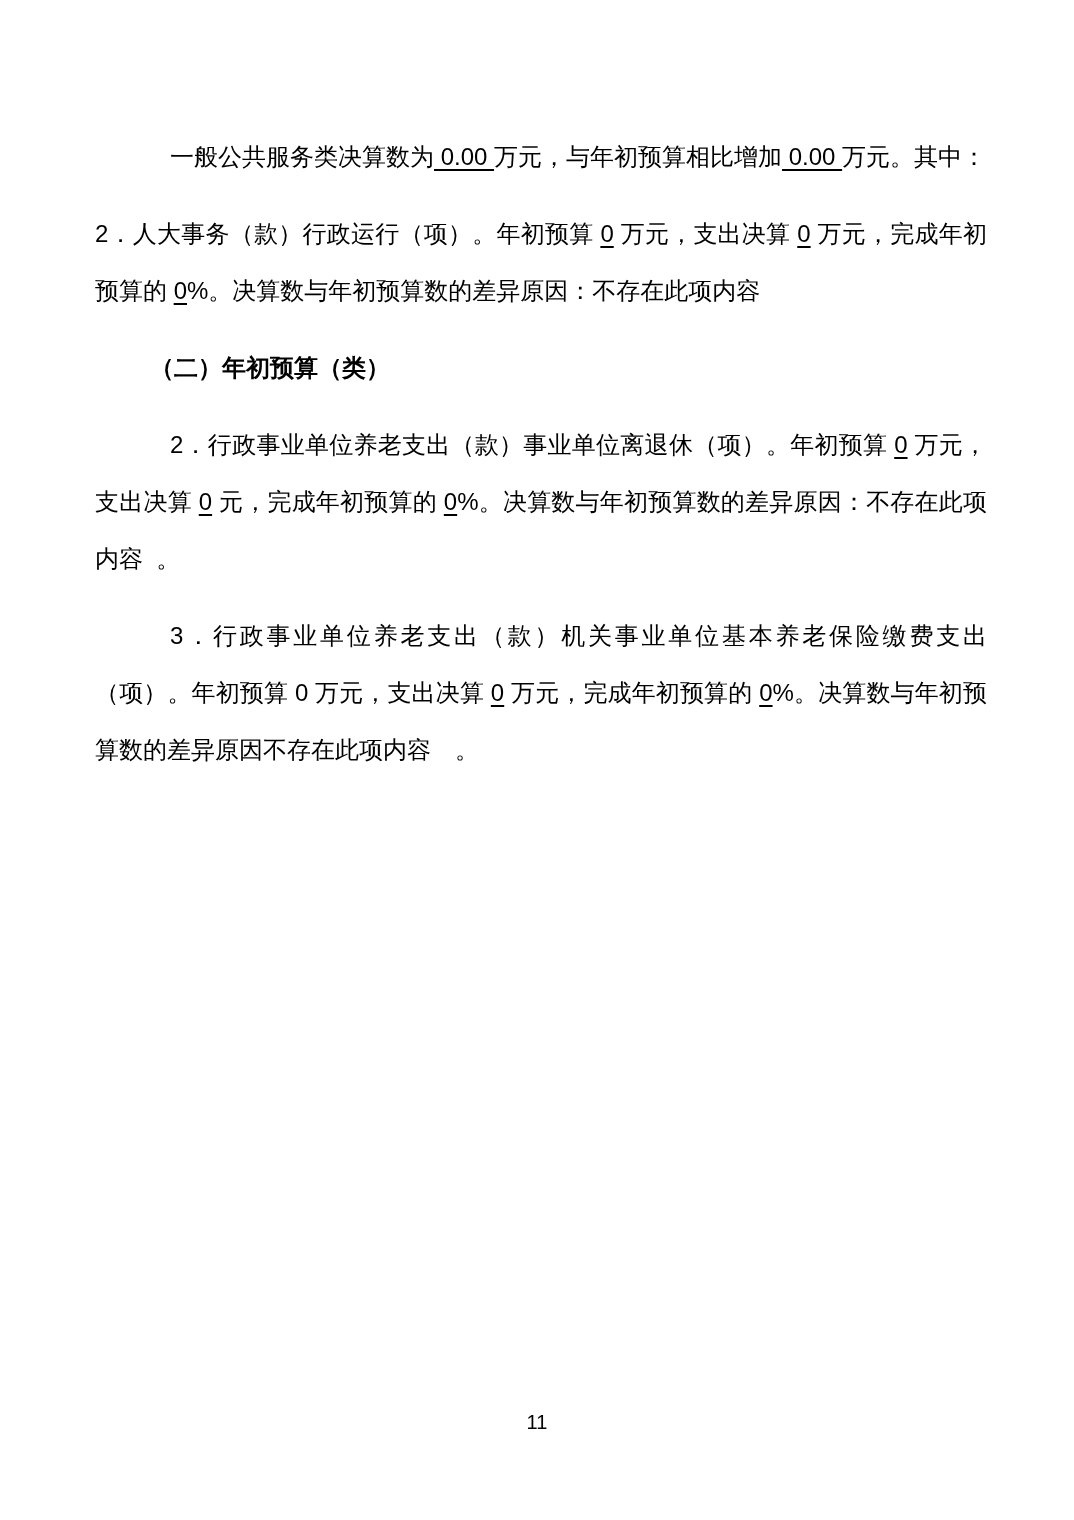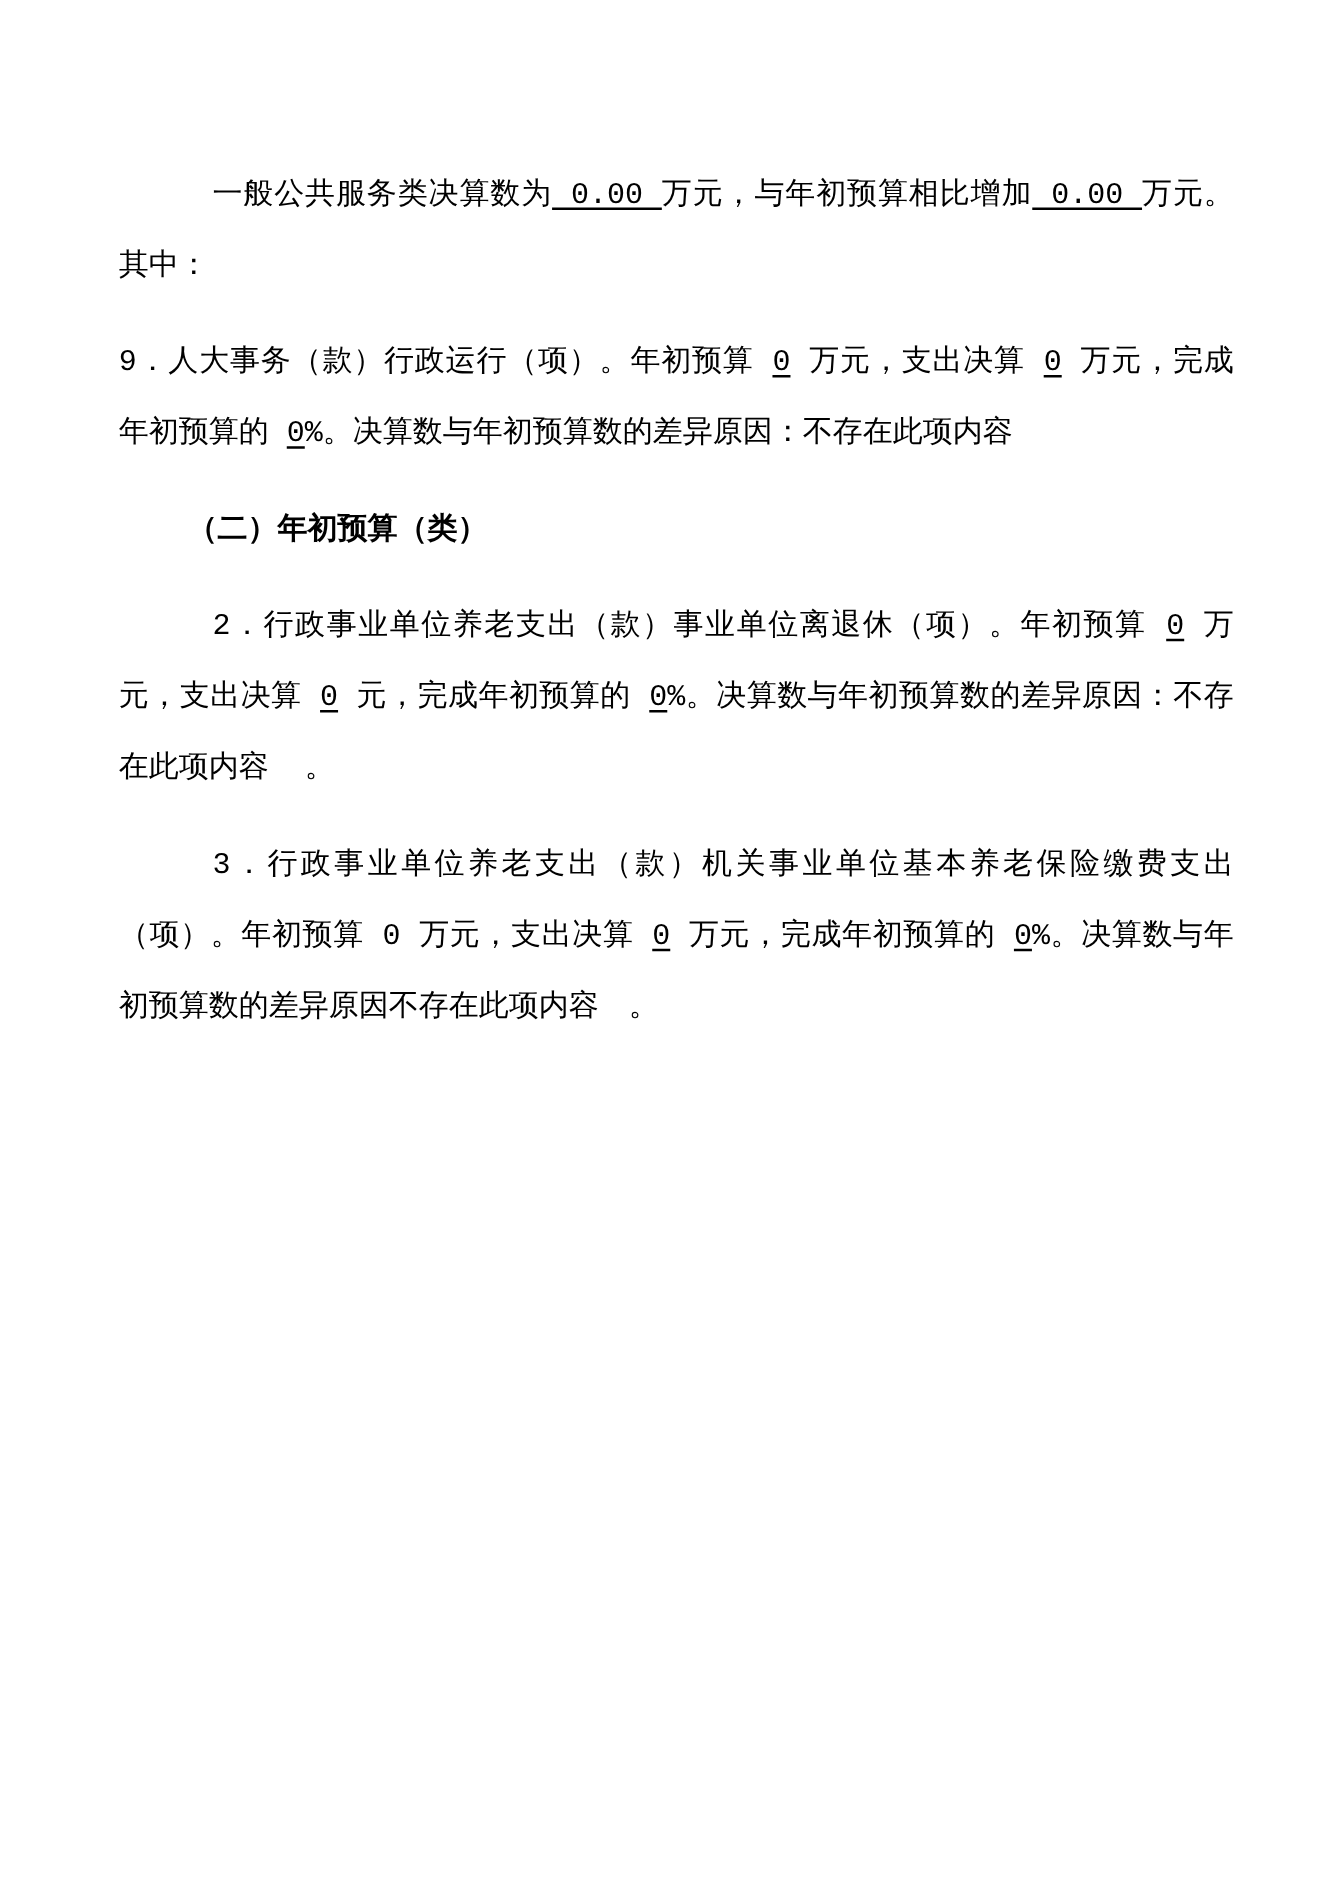--- a/index.html
+++ b/index.html
@@ -8,21 +8,21 @@
     padding: 0;
     background: #ffffff;
   }
   .page {
     position: relative;
     width: 1074px;
     height: 1520px;
     margin: 0 auto;
     background: #ffffff;
     color: #000000;
-    font-family: Liberation Mono, monospace;
+    font-family: Liberation Sans, sans-serif;
     box-sizing: border-box;
     overflow: hidden;
   }
   .doc-body {
     padding: 108px 87px 0 95px;
   }
   p.para {
     margin: 20px 0;
     font-size: 24px;
     line-height: 57px;
@@ -53,18 +53,21 @@
     line-height: 28px;
     color: #000000;
   }
 </style>
 </head>
 <body>
 
 <div class="page">
   <main class="doc-body">
       <p class="para indent-norm"><span>一般公共服务类决算数为</span><span class="u">&nbsp;0.00&nbsp;</span><span>万元，与年初预算相比增加</span><span class="u">&nbsp;0.00&nbsp;</span><span>万元。其中：</span></p>
-      <p class="para block-item"><span>9．人大事务（款）行政运行（项）。年初预算 </span><span class="u">0</span><span> 万元，支出决算 </span><span class="u">0</span><span> 万元，完成年初预算的 </span><span class="u">0</span><span>%。决算数与年初预算数的差异原因：不存在此项内容</span></p>
+      <p class="para block-item"><span>2．人大事务（款）行政运行（项）。年初预算 </span><span class="u">0</span><span> 万元，支出决算 </span><span class="u">0</span><span> 万元，完成年初预算的 </span><span class="u">0</span><span>%。决算数与年初预算数的差异原因：不存在此项内容</span></p>
       <p class="para indent-h2 heading"><span>（二）年初预算（类）</span></p>
       <p class="para indent-norm"><span>2．行政事业单位养老支出（款）事业单位离退休（项）。年初预算 </span><span class="u">0</span><span> 万元，支出决算 </span><span class="u">0</span><span> 元，完成年初预算的 </span><span class="u">0</span><span>%。决算数与年初预算数的差异原因：不存在此项内容&nbsp;&nbsp;。</span></p>
       <p class="para indent-norm"><span>3．行政事业单位养老支出（款）机关事业单位基本养老保险缴费支出（项）。年初预算 0 万元，支出决算 </span><span class="u">0</span><span> 万元，完成年初预算的 </span><span class="u">0</span><span>%。决算数与年初预算数的差异原因不存在此项内容　。</span></p>
     </main>
+  <footer class="page-footer">
+    <span class="page-number">11</span>
+  </footer>
 </div>
 
 </body></html>

